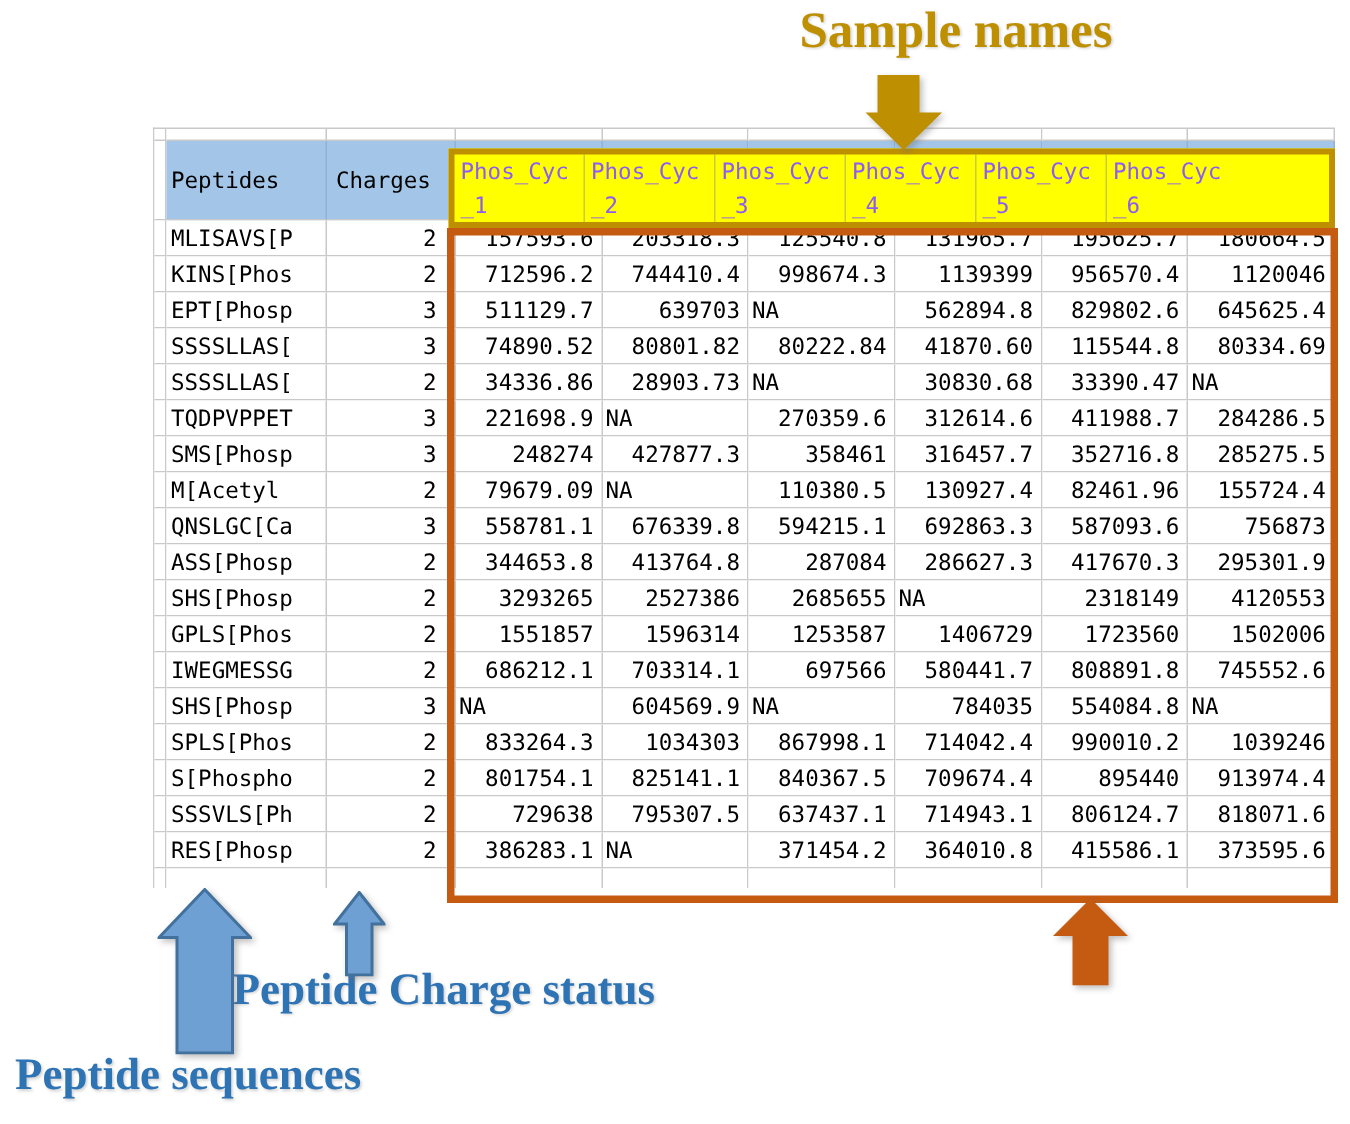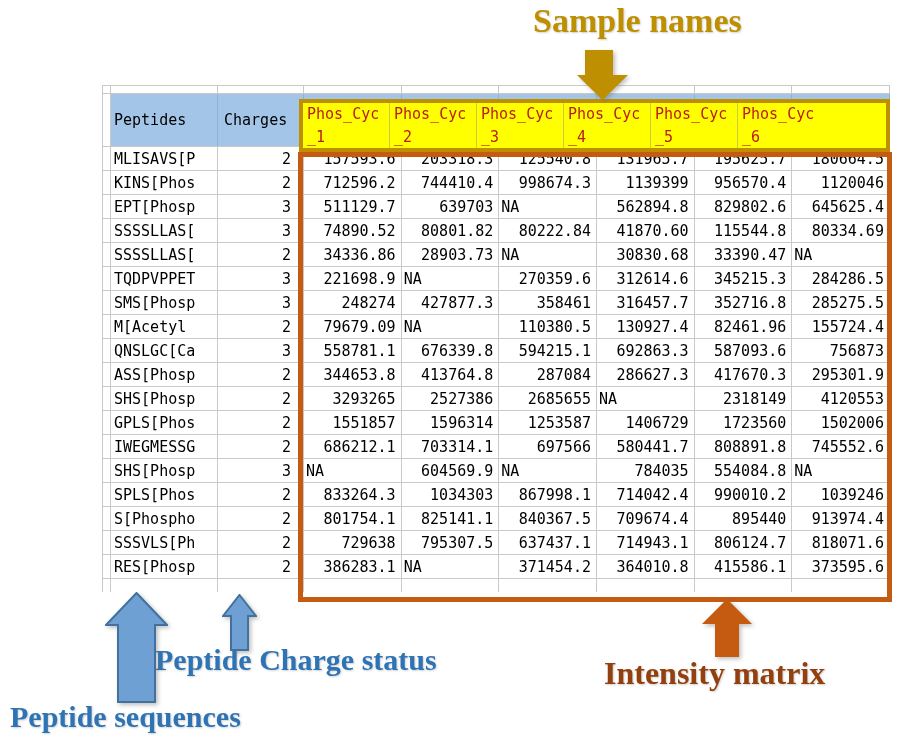--- a/index.html
+++ b/index.html
@@ -42,21 +42,21 @@
     position: absolute; left: 299px; top: 99px;
     width: 591px; height: 53px; box-sizing: border-box;
     background: var(--header_yellow);
     border: 4px solid var(--gold);
     display: flex; z-index: 3;
   }
   .ph {
     width: 87px; box-sizing: border-box;
     padding: 0 0 0 4px; line-height: 23px;
     font-family: "DejaVu Sans Mono", "Liberation Mono", monospace;
-    font-size: 15px; color: #b91c1c;
+    font-size: 15px; color: #8b5cf6;
     border-right: 1px solid rgba(140,140,140,0.45);
     overflow: hidden; white-space: nowrap;
   }
   .ph:last-child { border-right: none; }
 
   
   #matrix-border {
     position: absolute; left: 298px; top: 152px;
     width: 594px; height: 450px; box-sizing: border-box;
     border: 5px solid var(--matrix_border_orange);
@@ -153,21 +153,21 @@
       <div class="cell num">30830.68</div>
       <div class="cell num">33390.47</div>
       <div class="cell na">NA</div>
       <div class="cell"></div>
       <div class="cell pep">TQDPVPPET</div>
       <div class="cell chg">3</div>
       <div class="cell num">221698.9</div>
       <div class="cell na">NA</div>
       <div class="cell num">270359.6</div>
       <div class="cell num">312614.6</div>
-      <div class="cell num">345215.3</div>
+      <div class="cell num">411988.7</div>
       <div class="cell num">284286.5</div>
       <div class="cell"></div>
       <div class="cell pep">SMS[Phosp</div>
       <div class="cell chg">3</div>
       <div class="cell num">248274</div>
       <div class="cell num">427877.3</div>
       <div class="cell num">358461</div>
       <div class="cell num">316457.7</div>
       <div class="cell num">352716.8</div>
       <div class="cell num">285275.5</div>
@@ -306,21 +306,20 @@
         <div>Phos_Cyc</div>
         <div>_6</div>
       </div>
     </div>
 
   <div id="matrix-border"></div>
 
   <div class="label" id="lbl-sample">Sample names</div>
   <div class="label" id="lbl-charge">Peptide Charge status</div>
   <div class="label" id="lbl-sequences">Peptide sequences</div>
-  <div class="label" id="lbl-matrix">Intensity matrix</div>
 
   <svg class="arrow arrow-gold" id="arrow-sample" width="51" height="50" viewBox="0 0 51 50">
     <polygon points="8,0 36,0 36,25 51,25 25.5,50 0,25 8,25"></polygon>
   </svg>
   <svg class="arrow arrow-blue" id="arrow-peptides" width="63" height="111" viewBox="0 0 63 111">
     <polygon points="31.5,1 62,33 50,33 50,110 13,110 13,33 1,33"></polygon>
   </svg>
   <svg class="arrow arrow-blue" id="arrow-charges" width="35" height="57" viewBox="0 0 35 57">
     <polygon points="17.5,1 34,22 26,22 26,56 9,56 9,22 1,22"></polygon>
   </svg>

